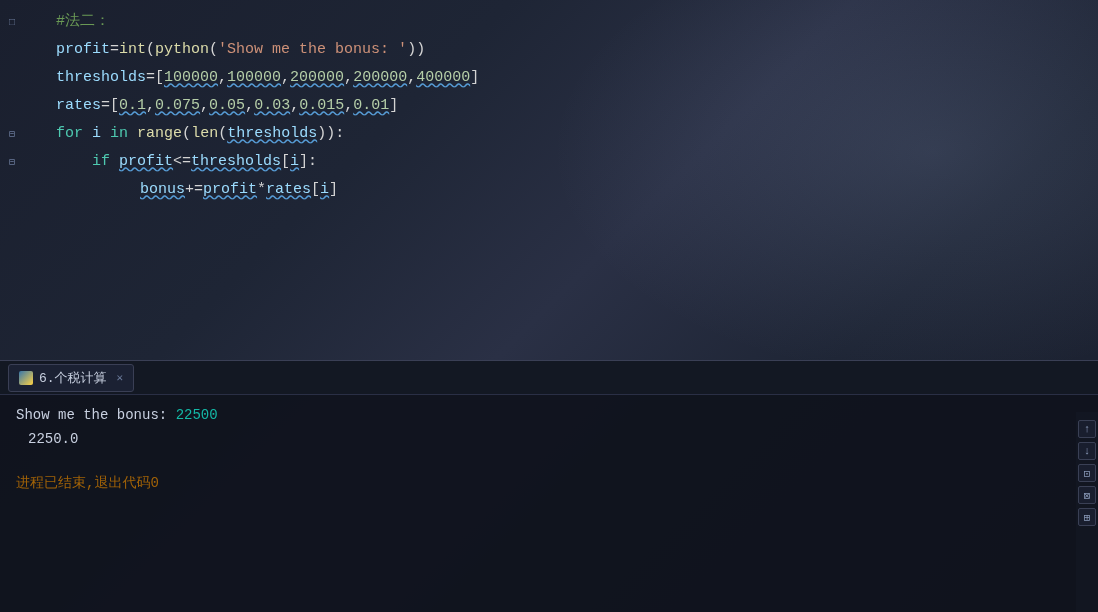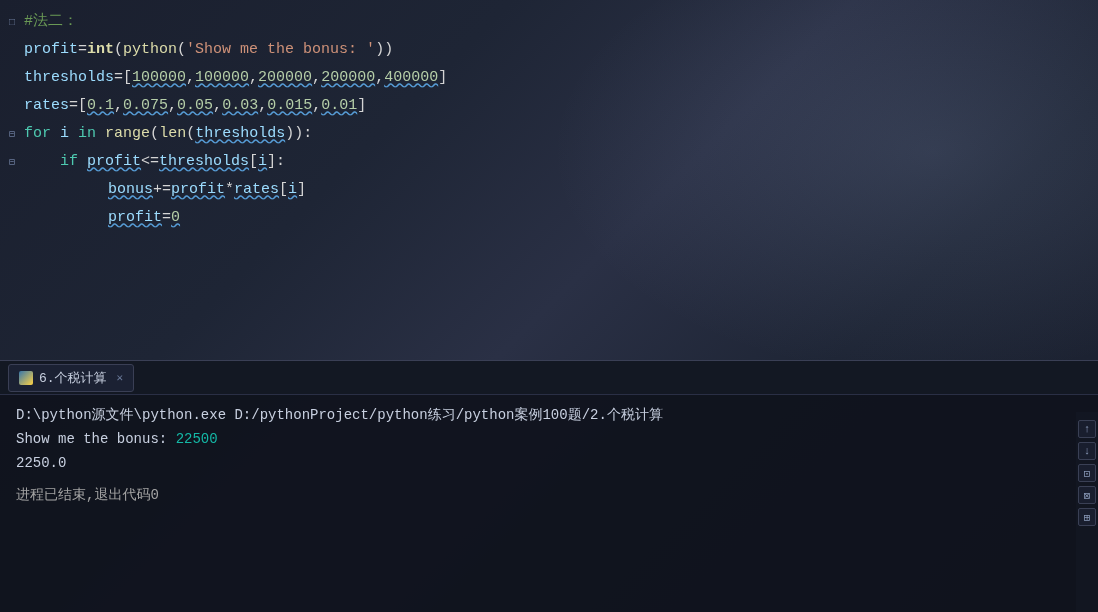--- a/index.html
+++ b/index.html
@@ -59,20 +59,21 @@
       align-items: center;
       justify-content: center;
       color: #6a7a9a;
       font-size: 10px;
       flex-shrink: 0;
       cursor: pointer;
     }
 
     .line-content {
       padding-left: 4px;
+      margin-left: 32px;
     } 
     .comment { color: #6a9955; }
 
     
     .terminal-panel {
       position: absolute;
       bottom: 0; left: 0;
       width: 100%;
       height: 252px;
       background: rgba(15, 18, 28, 0.92);
@@ -160,44 +161,45 @@
       color: #c8d0e0;
       word-break: break-all;
     }
 
     .terminal-prompt {
       color: #c8d0e0;
     }
 
     .terminal-output {
       color: #c8d0e0;
+      margin-left: 12px;
     }
 
     .terminal-process {
-      color: #a3a3a3;
-      margin-top: 8px;
+      color: #a16207;
+      margin-top: 20px;
     }
   </style>
 </head>
 <body>
 
 <div class="bg-overlay"></div>
 <div class="bg-character"></div>
 
 <div class="editor-area">
 
   <div class="code-line">
     <span class="fold-icon">□</span>
     <span class="line-content comment">#法二：</span>
   </div>
 
   <div class="code-line">
     <span class="fold-icon"></span>
     <span class="line-content">
-      <span style="color:#9cdcfe;">profit</span><span style="color:#d4d4d4;">=</span><span style="color:#dcdcaa;font-weight:bold;">int</span><span style="color:#d4d4d4;">(</span><span style="color:#dcdcaa;">python</span><span style="color:#d4d4d4;">(</span><span style="color:#ce9178;">'Show me the bonus: '</span><span style="color:#d4d4d4;">))</span>
+      <span style="color:#9cdcfe;">profit</span><span style="color:#d4d4d4;">=</span><span style="color:#dcdcaa;">int</span><span style="color:#d4d4d4;">(</span><span style="color:#dcdcaa;">python</span><span style="color:#d4d4d4;">(</span><span style="color:#ce9178;">'Show me the bonus: '</span><span style="color:#d4d4d4;">))</span>
     </span>
   </div>
 
 
   <div class="code-line">
     <span class="fold-icon"></span>
     <span class="line-content">
       <span style="color:#9cdcfe;">thresholds</span><span style="color:#d4d4d4;">=[</span><span style="color:#b5cea8; text-decoration: underline wavy #569cd6; text-decoration-skip-ink: none;">100000</span><span style="color:#d4d4d4;">,</span><span style="color:#b5cea8; text-decoration: underline wavy #569cd6; text-decoration-skip-ink: none;">100000</span><span style="color:#d4d4d4;">,</span><span style="color:#b5cea8; text-decoration: underline wavy #569cd6; text-decoration-skip-ink: none;">200000</span><span style="color:#d4d4d4;">,</span><span style="color:#b5cea8; text-decoration: underline wavy #569cd6; text-decoration-skip-ink: none;">200000</span><span style="color:#d4d4d4;">,</span><span style="color:#b5cea8; text-decoration: underline wavy #569cd6; text-decoration-skip-ink: none;">400000</span><span style="color:#d4d4d4;">]</span>
     </span>
   </div>
@@ -225,41 +227,35 @@
 
   <div class="code-line">
     <span class="fold-icon"></span>
     <span class="line-content" style="padding-left: 88px;">
       <span style="color:#9cdcfe; text-decoration: underline wavy #569cd6; text-decoration-skip-ink: none;">bonus</span><span style="color:#d4d4d4;">+=</span><span style="color:#9cdcfe; text-decoration: underline wavy #569cd6; text-decoration-skip-ink: none;">profit</span><span style="color:#d4d4d4;">*</span><span style="color:#9cdcfe; text-decoration: underline wavy #569cd6; text-decoration-skip-ink: none;">rates</span><span style="color:#d4d4d4;">[</span><span style="color:#9cdcfe; text-decoration: underline wavy #569cd6; text-decoration-skip-ink: none;">i</span><span style="color:#d4d4d4;">]</span>
     </span>
   </div>
 
   <div class="code-line">
     <span class="fold-icon"></span>
-    <span class="line-content" style="padding-left: 88px;">
-      <span style="color:#9cdcfe; text-decoration: underline wavy #569cd6; text-decoration-skip-ink: none;">profit</span><span style="color:#d4d4d4;">=</span><span style="color:#b5cea8; text-decoration: underline wavy #569cd6; text-decoration-skip-ink: none;">0</span>
-    </span>
   </div>
 
 </div>
 
 <div class="terminal-panel">
 
   <div class="terminal-tab-bar">
     <div class="terminal-tab">
       <span class="python-icon"></span>
       <span>6.个税计算</span>
       <span class="tab-close">✕</span>
     </div>
   </div>
 
   <div class="terminal-content">
-    <div class="terminal-path">
-      <span>D:\python源文件\python.exe D:/pythonProject/python练习/python案例100题/2.个税计算</span>
-    </div>
     <div class="terminal-prompt">
       <span>Show me the bonus: </span><span style="color:#14b8a6;">22500</span>
     </div>
     <div class="terminal-output">
       <span>2250.0</span>
     </div>
     <div class="terminal-process">
       <span>进程已结束,退出代码0</span>
     </div>
   </div>

